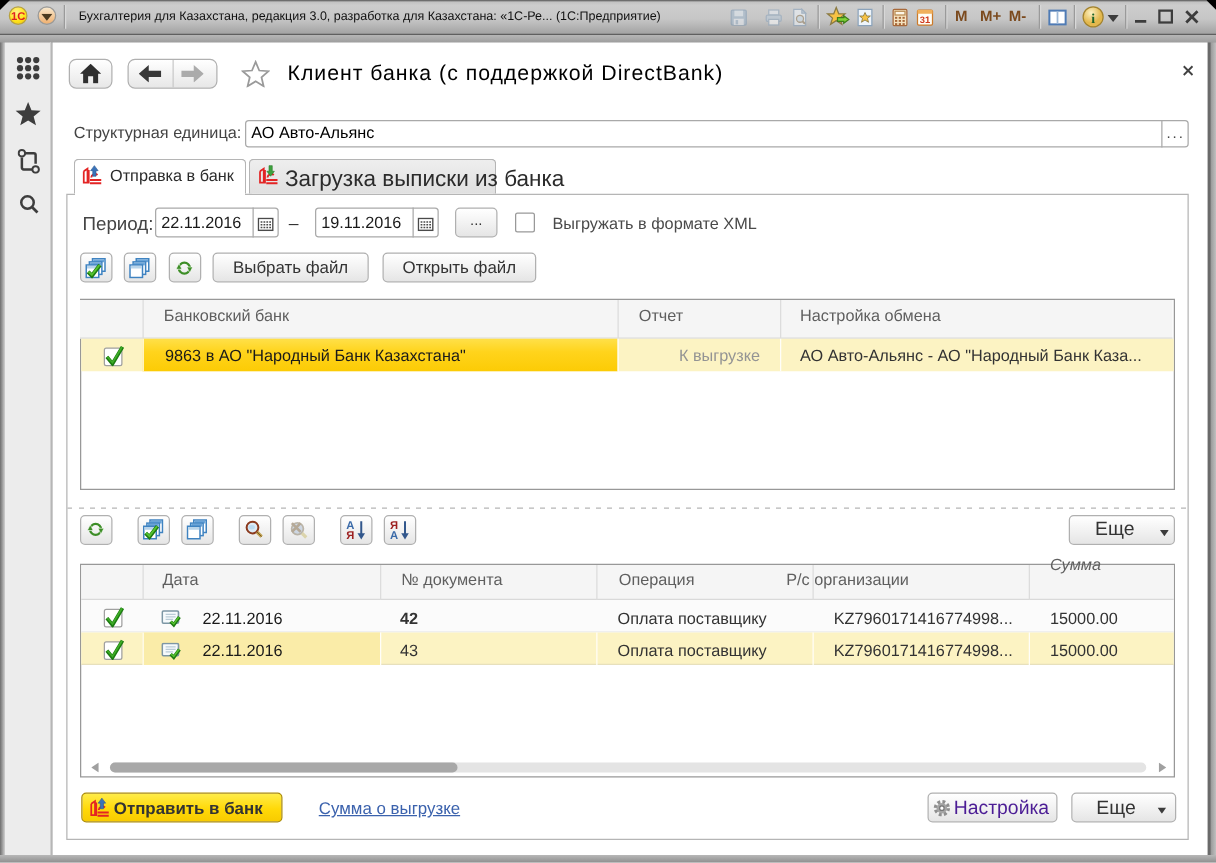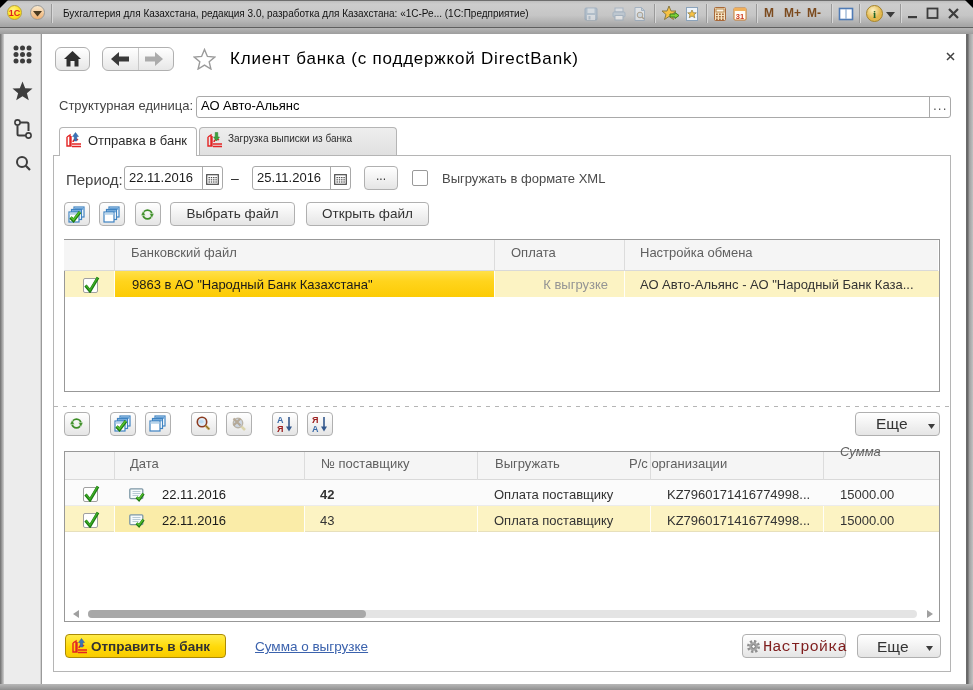--- a/index.html
+++ b/index.html
@@ -102,21 +102,21 @@
 
 
 #hsb-thumb { left:88px; top:610px; width:278px; height:8px; border-radius:4px; background:#a8a8a8; }
 
 
 #btn-send { left:65px; top:634px; width:161px; height:24px; border:1px solid #ab8b06; border-radius:4px;
   background:linear-gradient(#ffec4a,#ffd908 55%,#f8cb00); }
 #btn-send-txt { left:91px; top:639px; font-size:13.5px; font-weight:bold; color:#333; }
 #link-report { left:255px; top:639px; font-size:13.5px; color:#3b62ad; text-decoration:underline; }
 #btn-nastr { left:742px; top:634px; width:104px; height:24px; }
-#btn-nastr-txt { left:763px; top:638px; font-size:15.5px; color:#7f1d1d;font-family:Liberation Mono, monospace; }
+#btn-nastr-txt { left:763px; top:638px; font-size:15.5px; color:#4c1d95; }
 #btn-esche2 { left:857px; top:634px; width:84px; height:24px; }
 </style>
 </head>
 <body>
 
 <div class="abs" id="titlebar"></div>
 <div class="abs" id="tb-logo">1С</div>
 <div class="abs" id="tb-drop"></div>
 <svg class="abs" style="left:33px; top:11px; width:9px; height:6px;" viewBox="0 0 9 6">
     <path d="M0 0 H9 L4.5 5.5 Z" fill="#4a3a20"></path>
@@ -266,21 +266,21 @@
 <div class="abs" id="inp-struct"></div>
 <div class="abs" id="inp-struct-div"></div>
 <div class="abs" id="inp-struct-txt">АО Авто-Альянс</div>
 <div class="abs" id="inp-struct-dots">...</div>
 
 <div class="abs" id="panel"></div>
 <div class="abs tab" id="tab1"></div>
 <div class="abs tab" id="tab2"></div>
 <div class="abs" id="tab1-notch"></div>
 <div class="abs" style="left:88px; top:133px; font-size:13px; color:#2b2b2b; z-index:5;">Отправка в банк</div>
-<div class="abs" style="left:228px; top:133px; font-size:10px; color:#2b2b2b; z-index:5;">Загрузка выписки из банка</div>
+<div class="abs" style="left:228px; top:133px; font-size:18px; color:#2b2b2b; z-index:5;">Загрузка выписки из банка</div>
 <svg class="abs" style="left:65px; top:131px; width:18px; height:18px; z-index:5;" viewBox="0 0 18 18">
     <path d="M2 6 L5 4 V15 H2 V6 M3 15 H6 V5" fill="none" stroke="#e32424" stroke-width="1.4"></path>
     <path d="M7 13 H16 M7 15.5 H16" stroke="#e32424" stroke-width="1.6"></path>
     <path d="M8 11 a3 3 0 0 1 5 -2" fill="none" stroke="#e32424" stroke-width="1.5"></path>
     <path d="M7.5 5.5 L10.5 1.5 L13.5 5.5 H11.8 V10 H9.2 V5.5 Z" fill="#3a72b8" stroke="#2c5a94" stroke-width=".5"></path>
   </svg>
 <svg class="abs" style="left:206px; top:131px; width:18px; height:18px; z-index:5;" viewBox="0 0 18 18">
     <path d="M2 6 L5 4 V15 H2 V6 M3 15 H6 V5" fill="none" stroke="#e32424" stroke-width="1.4"></path>
     <path d="M7 13 H16 M7 15.5 H16" stroke="#e32424" stroke-width="1.6"></path>
     <path d="M8 11 a3 3 0 0 1 5 -2" fill="none" stroke="#e32424" stroke-width="1.5"></path>
@@ -303,21 +303,21 @@
       <rect x="7.1" y="5.2" width="1.4" height="1.2"></rect>
       <rect x="9.4" y="5.2" width="1.4" height="1.2"></rect>
       <rect x="2.5" y="7.4" width="1.4" height="1.2"></rect>
       <rect x="4.8" y="7.4" width="1.4" height="1.2"></rect>
       <rect x="7.1" y="7.4" width="1.4" height="1.2"></rect>
       <rect x="9.4" y="7.4" width="1.4" height="1.2"></rect>
     </g>
   </svg>
 <div class="abs" id="dash1">–</div>
 <div class="abs datefield" id="date2"></div>
-<div class="abs datetxt" style="left:257px;">25.11.2016</div>
+<div class="abs datetxt" style="left:257px;">19.11.2016</div>
 <div class="abs datediv" style="left:330px;"></div>
 <svg class="abs" style="left:334px; top:174px; width:13px; height:11px;" viewBox="0 0 13 11">
     <rect x=".7" y=".7" width="11.6" height="9.6" fill="#fff" stroke="#4a4a4a" stroke-width="1.2"></rect>
     <g fill="#4a4a4a">
       <rect x="2.5" y="3" width="1.4" height="1.2"></rect>
       <rect x="4.8" y="3" width="1.4" height="1.2"></rect>
       <rect x="7.1" y="3" width="1.4" height="1.2"></rect>
       <rect x="9.4" y="3" width="1.4" height="1.2"></rect>
       <rect x="2.5" y="5.2" width="1.4" height="1.2"></rect>
       <rect x="4.8" y="5.2" width="1.4" height="1.2"></rect>
@@ -363,22 +363,22 @@
 <svg class="abs" style="left:139px; top:206px; width:17px; height:17px;" viewBox="0 0 17 17">
     <circle cx="8.5" cy="8.5" r="4.4" fill="none" stroke="#3d8e27" stroke-width="1.9"></circle>
     <path d="M10.4 7.6 H15.2 L12.8 12.2 Z" fill="#3d8e27" stroke="#fff" stroke-width=".5"></path>
     <path d="M1.8 9.4 H6.6 L4.2 4.8 Z" fill="#3d8e27" stroke="#fff" stroke-width=".5"></path>
   </svg>
 <div class="abs btn" id="btn-vybrat">Выбрать файл</div>
 <div class="abs btn" id="btn-otkryt">Открыть файл</div>
 
 <div class="abs" id="table1"></div>
 <div class="abs" id="t1-head"></div>
-<div class="abs hdr" style="left:131px; top:245px;">Банковский файл</div>
-<div class="abs hdr" style="left:511px; top:245px;">Оплата</div>
+<div class="abs hdr" style="left:131px; top:245px;">Банковский банк</div>
+<div class="abs hdr" style="left:511px; top:245px;">Отчет</div>
 <div class="abs hdr" style="left:640px; top:245px;">Настройка обмена</div>
 <div class="abs coldiv" style="left:114px; top:240px; height:31px;"></div>
 <div class="abs coldiv" style="left:494px; top:240px; height:31px;"></div>
 <div class="abs coldiv" style="left:624px; top:240px; height:31px;"></div>
 <div class="abs" id="t1-row"></div>
 <div class="abs" id="t1-cell-bank"></div>
 <div class="abs cbx" style="left:83px; top:278px;"></div>
 <svg class="abs" style="left:84px; top:275px; width:16px; height:18px; z-index:2;" viewBox="0 0 16 18">
     <path d="M1.5 10.5 L6 16 L14 2.5" fill="none" stroke="#1d7c12" stroke-width="3"></path>
     <path d="M1.8 10.4 L6 15.2 L13.6 2.6" fill="none" stroke="#3fae27" stroke-width="1.3"></path>
@@ -452,22 +452,22 @@
   </svg>
 <div class="abs btn" id="btn-esche1"></div>
 <div class="abs" style="left:876px; top:415px; font-size:15.5px; color:#333;">Еще</div>
 <svg class="abs" style="left:928px; top:424px; width:7px; height:5px;" viewBox="0 0 7 5">
     <path d="M0 0 H7 L3.5 5 Z" fill="#3c3c3c"></path>
   </svg>
 
 <div class="abs" id="table2"></div>
 <div class="abs" id="t2-head"></div>
 <div class="abs hdr" style="left:130px; top:456px;">Дата</div>
-<div class="abs hdr" style="left:321px; top:456px;">№ поставщику</div>
-<div class="abs hdr" style="left:495px; top:456px;">Выгружать</div>
+<div class="abs hdr" style="left:321px; top:456px;">№ документа</div>
+<div class="abs hdr" style="left:495px; top:456px;">Операция</div>
 <div class="abs hdr" style="left:629px; top:456px;">Р/с организации</div>
 <div class="abs hdr" style="left:840px; top:444px;font-style:italic;">Сумма</div>
 <div class="abs coldiv" style="left:114px; top:452px; height:28px;"></div>
 <div class="abs coldiv" style="left:304px; top:452px; height:28px;"></div>
 <div class="abs coldiv" style="left:477px; top:452px; height:28px;"></div>
 <div class="abs coldiv" style="left:650px; top:452px; height:28px;"></div>
 <div class="abs coldiv" style="left:823px; top:452px; height:28px;"></div>
 <div class="abs" id="t2-row1"></div>
 <div class="abs" id="t2-row2"></div>
 <div class="abs" id="t2-cell-date"></div>

